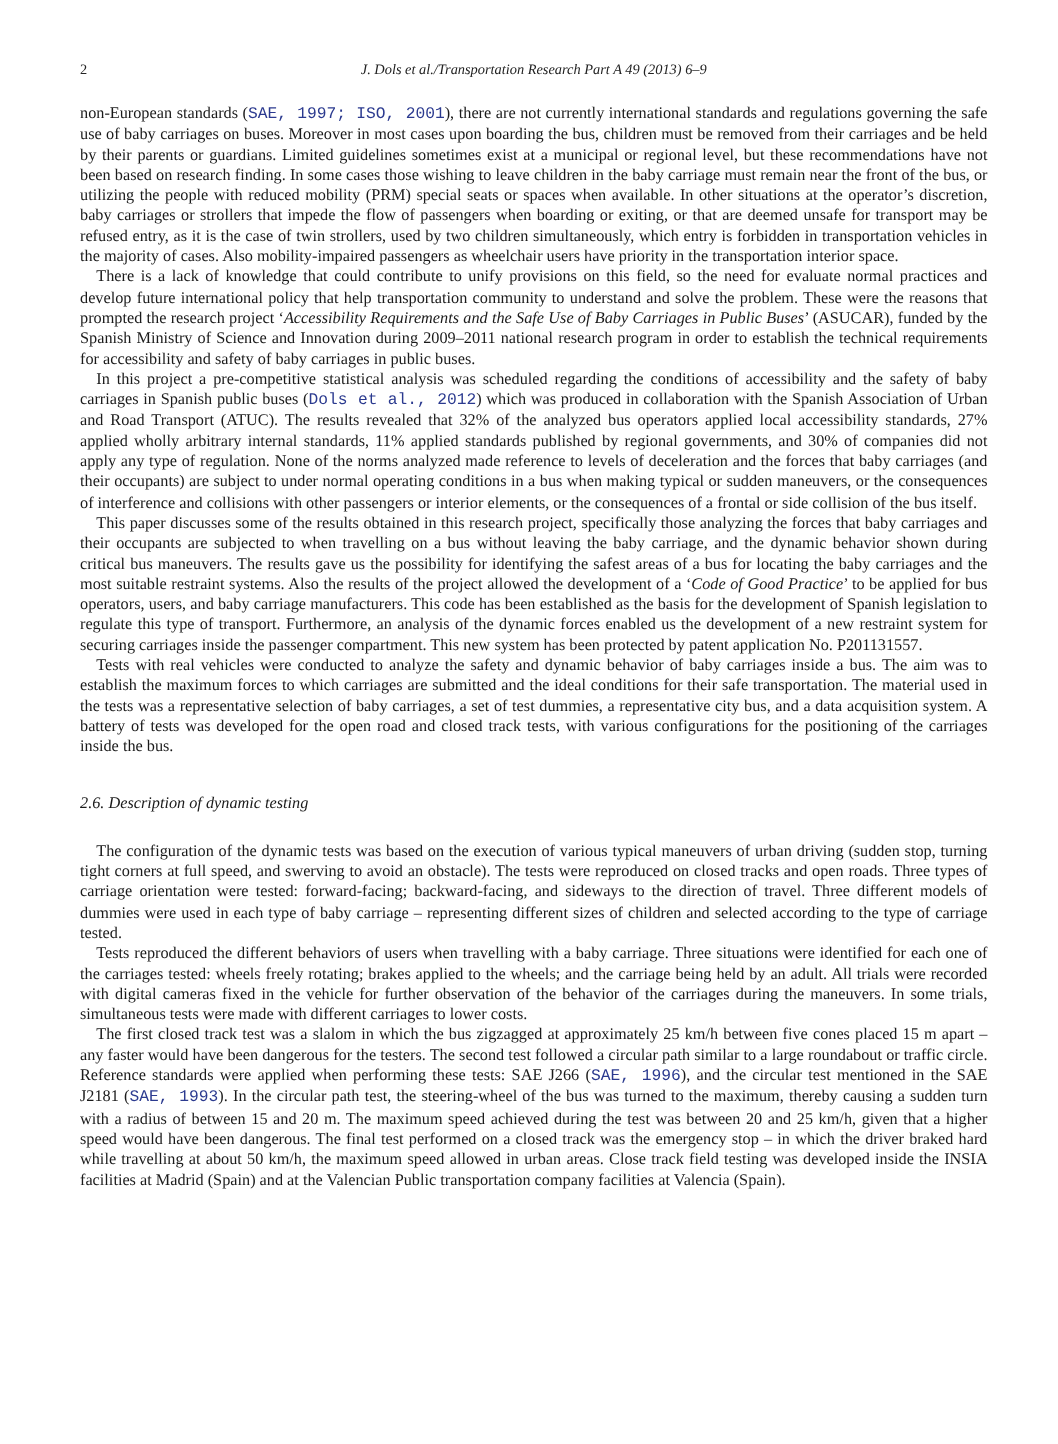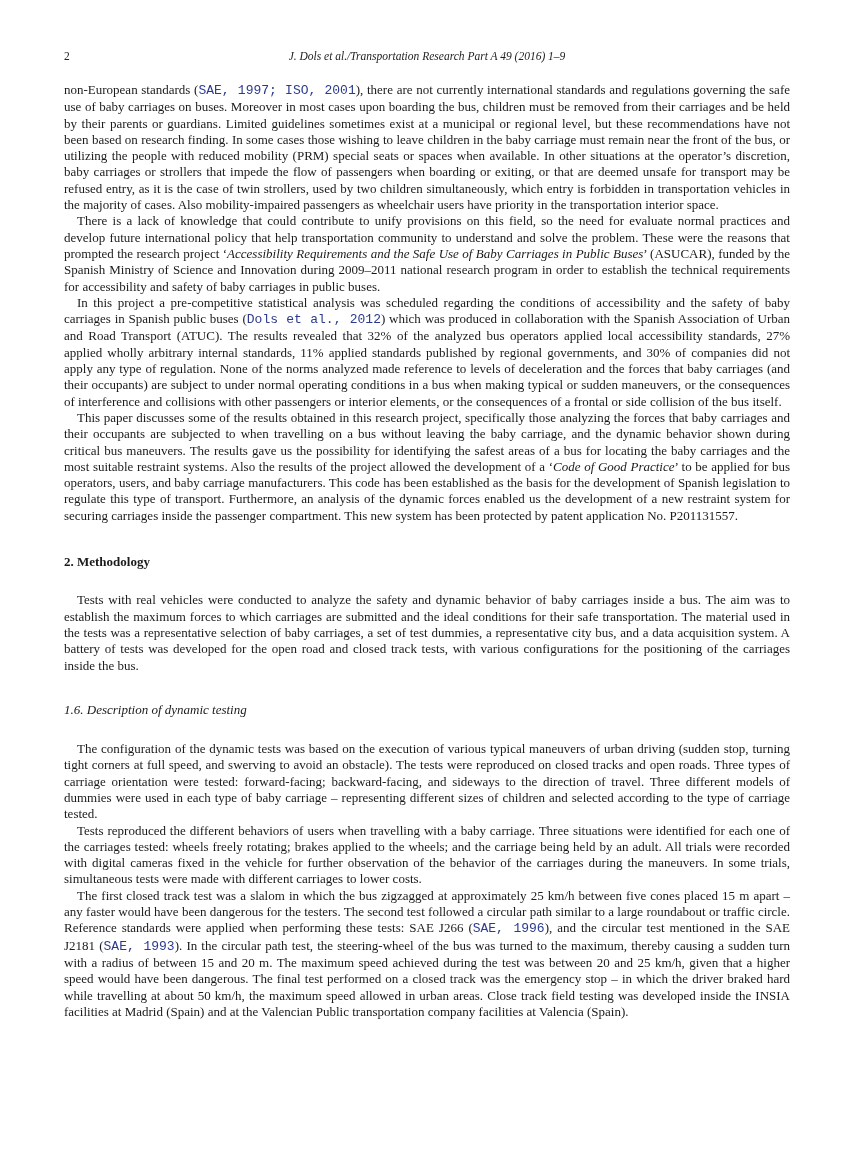--- a/index.html
+++ b/index.html
@@ -69,34 +69,33 @@
   .link { color: var(--link-color); cursor: pointer; font-family: Liberation Mono, monospace; }
   .italic { font-style: italic; }
 </style>
 </head>
 <body>
 
 <div class="page">
 
   <header class="page-header">
     <span class="page-number">2</span>
-    <span class="running-head">J. Dols et al./Transportation Research Part A 49 (2016) 1–9</span>
+    <span class="running-head">J. Dols et al./Transportation Research Part A 49 (2013) 6–9</span>
   </header>
 
   <div class="body-column">
 
     <p class="para no-indent"><span>non-European standards (</span><span class="link">SAE, 1997; ISO, 2001</span><span>), there are not currently international standards and regulations governing the safe use of baby carriages on buses. Moreover in most cases upon boarding the bus, children must be removed from their carriages and be held by their parents or guardians. Limited guidelines sometimes exist at a municipal or regional level, but these recommendations have not been based on research finding. In some cases those wishing to leave children in the baby carriage must remain near the front of the bus, or utilizing the people with reduced mobility (PRM) special seats or spaces when available. In other situations at the operator’s discretion, baby carriages or strollers that impede the flow of passengers when boarding or exiting, or that are deemed unsafe for transport may be refused entry, as it is the case of twin strollers, used by two children simultaneously, which entry is forbidden in transportation vehicles in the majority of cases. Also mobility-impaired passengers as wheelchair users have priority in the transportation interior space.</span></p>
     <p class="para"><span>There is a lack of knowledge that could contribute to unify provisions on this field, so the need for evaluate normal practices and develop future international policy that help transportation community to understand and solve the problem. These were the reasons that prompted the research project ‘</span><span class="italic">Accessibility Requirements and the Safe Use of Baby Carriages in Public Buses</span><span>’ (ASUCAR), funded by the Spanish Ministry of Science and Innovation during 2009–2011 national research program in order to establish the technical requirements for accessibility and safety of baby carriages in public buses.</span></p>
     <p class="para"><span>In this project a pre-competitive statistical analysis was scheduled regarding the conditions of accessibility and the safety of baby carriages in Spanish public buses (</span><span class="link">Dols et al., 2012</span><span>) which was produced in collaboration with the Spanish Association of Urban and Road Transport (ATUC). The results revealed that 32% of the analyzed bus operators applied local accessibility standards, 27% applied wholly arbitrary internal standards, 11% applied standards published by regional governments, and 30% of companies did not apply any type of regulation. None of the norms analyzed made reference to levels of deceleration and the forces that baby carriages (and their occupants) are subject to under normal operating conditions in a bus when making typical or sudden maneuvers, or the consequences of interference and collisions with other passengers or interior elements, or the consequences of a frontal or side collision of the bus itself.</span></p>
     <p class="para"><span>This paper discusses some of the results obtained in this research project, specifically those analyzing the forces that baby carriages and their occupants are subjected to when travelling on a bus without leaving the baby carriage, and the dynamic behavior shown during critical bus maneuvers. The results gave us the possibility for identifying the safest areas of a bus for locating the baby carriages and the most suitable restraint systems. Also the results of the project allowed the development of a ‘</span><span class="italic">Code of Good Practice</span><span>’ to be applied for bus operators, users, and baby carriage manufacturers. This code has been established as the basis for the development of Spanish legislation to regulate this type of transport. Furthermore, an analysis of the dynamic forces enabled us the development of a new restraint system for securing carriages inside the passenger compartment. This new system has been protected by patent application No. P201131557.</span></p>
 
-    <h2 class="sec-heading">2. Methodology</h2>
 
     <p class="para"><span>Tests with real vehicles were conducted to analyze the safety and dynamic behavior of baby carriages inside a bus. The aim was to establish the maximum forces to which carriages are submitted and the ideal conditions for their safe transportation. The material used in the tests was a representative selection of baby carriages, a set of test dummies, a representative city bus, and a data acquisition system. A battery of tests was developed for the open road and closed track tests, with various configurations for the positioning of the carriages inside the bus.</span></p>
 
-    <h3 class="sub-heading">1.6. Description of dynamic testing</h3>
+    <h3 class="sub-heading">2.6. Description of dynamic testing</h3>
 
     <p class="para"><span>The configuration of the dynamic tests was based on the execution of various typical maneuvers of urban driving (sudden stop, turning tight corners at full speed, and swerving to avoid an obstacle). The tests were reproduced on closed tracks and open roads. Three types of carriage orientation were tested: forward-facing; backward-facing, and sideways to the direction of travel. Three different models of dummies were used in each type of baby carriage – representing different sizes of children and selected according to the type of carriage tested.</span></p>
     <p class="para"><span>Tests reproduced the different behaviors of users when travelling with a baby carriage. Three situations were identified for each one of the carriages tested: wheels freely rotating; brakes applied to the wheels; and the carriage being held by an adult. All trials were recorded with digital cameras fixed in the vehicle for further observation of the behavior of the carriages during the maneuvers. In some trials, simultaneous tests were made with different carriages to lower costs.</span></p>
     <p class="para"><span>The first closed track test was a slalom in which the bus zigzagged at approximately 25 km/h between five cones placed 15 m apart – any faster would have been dangerous for the testers. The second test followed a circular path similar to a large roundabout or traffic circle. Reference standards were applied when performing these tests: SAE J266 (</span><span class="link">SAE, 1996</span><span>), and the circular test mentioned in the SAE J2181 (</span><span class="link">SAE, 1993</span><span>). In the circular path test, the steering-wheel of the bus was turned to the maximum, thereby causing a sudden turn with a radius of between 15 and 20 m. The maximum speed achieved during the test was between 20 and 25 km/h, given that a higher speed would have been dangerous. The final test performed on a closed track was the emergency stop – in which the driver braked hard while travelling at about 50 km/h, the maximum speed allowed in urban areas. Close track field testing was developed inside the INSIA facilities at Madrid (Spain) and at the Valencian Public transportation company facilities at Valencia (Spain).</span></p>
 
   </div>
 </div>
 
 </body></html>

